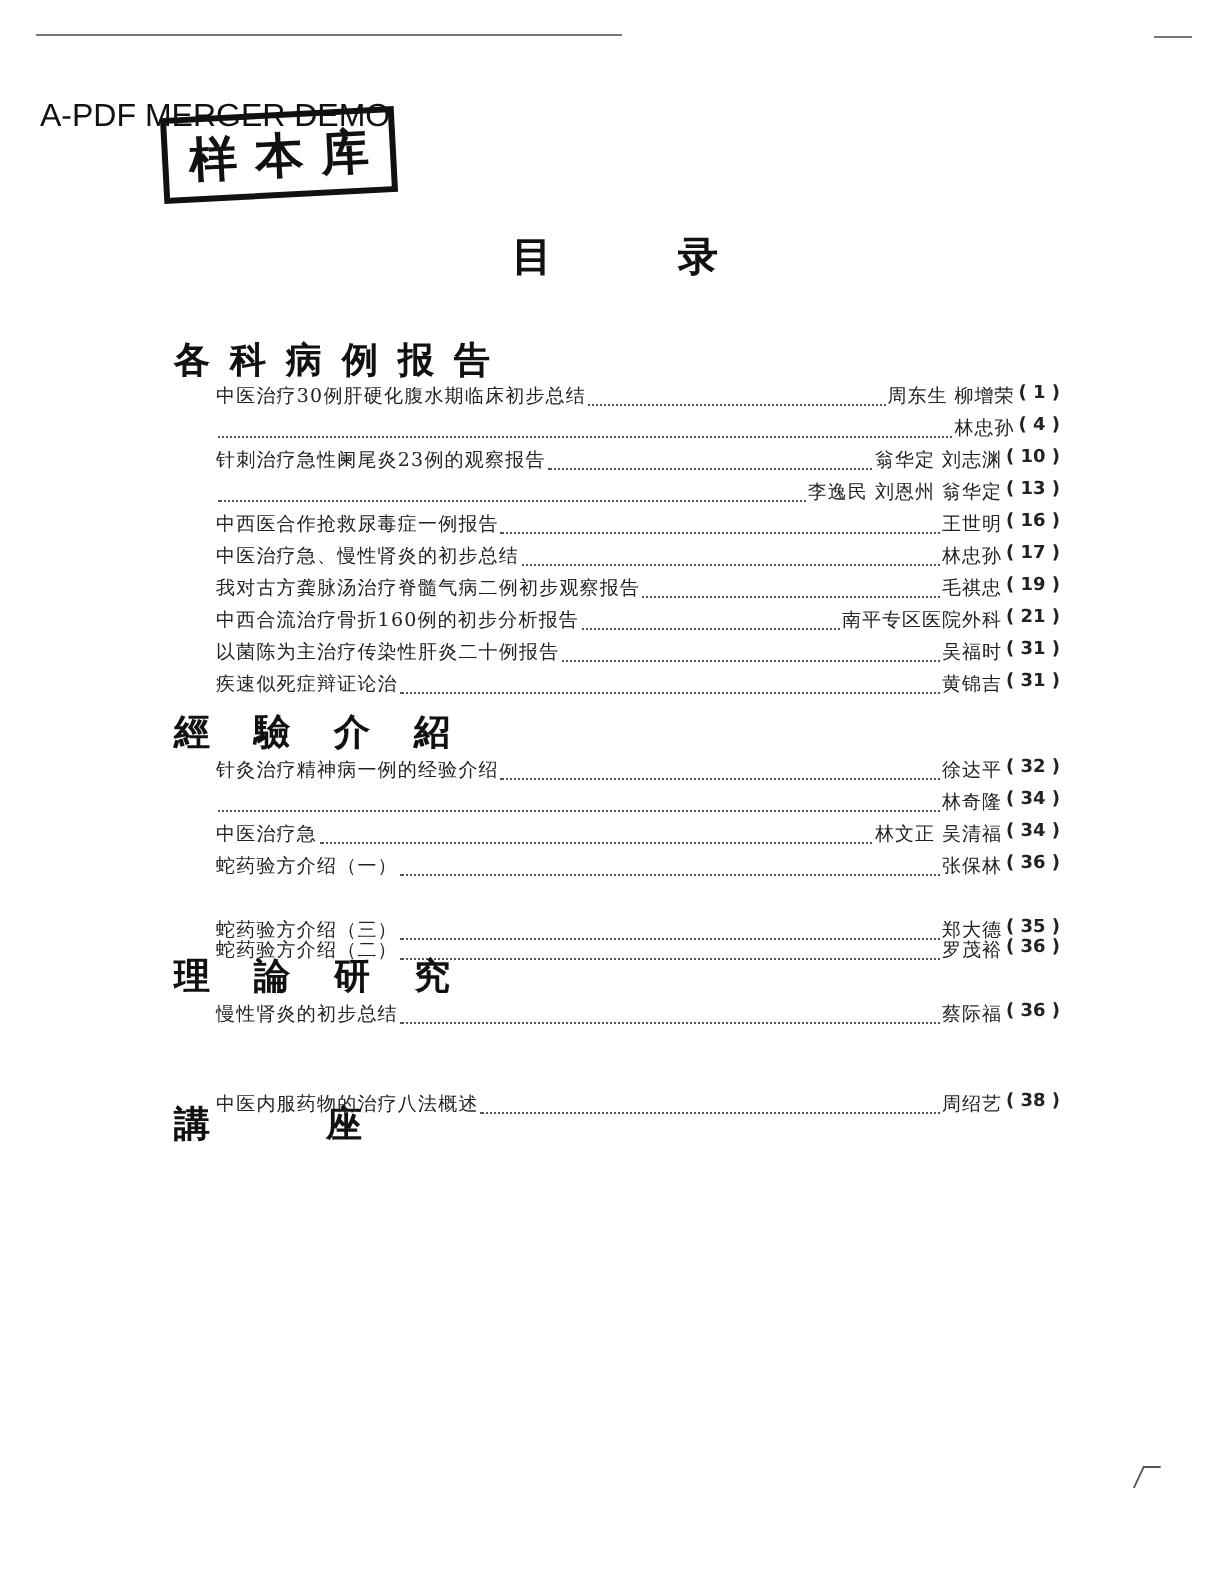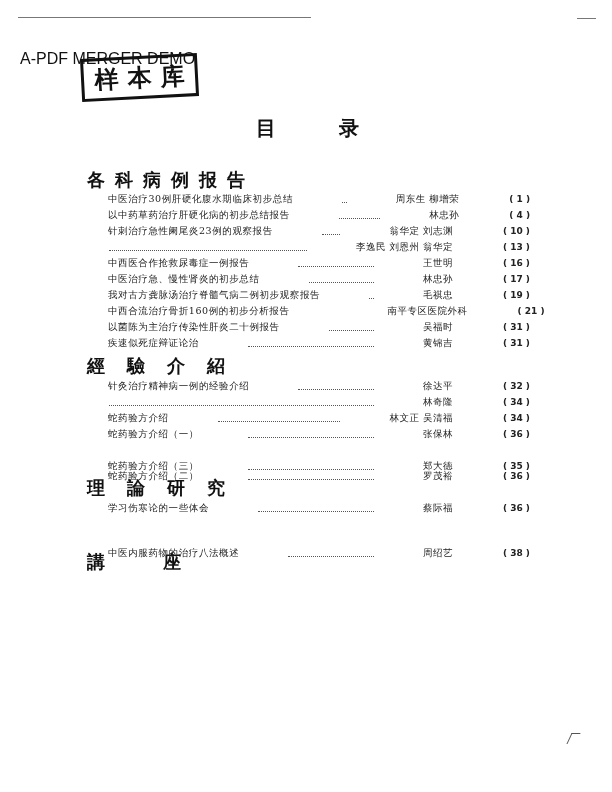--- a/index.html
+++ b/index.html
@@ -27,21 +27,21 @@
     .page-title .t1 { position: absolute; left: 256px; top: 0; }
     .page-title .t2 { position: absolute; left: 339px; top: 0; }
     .section-heading {
       position: absolute; left: 87px; font-size: 18px; font-weight: bold; color: #111;
       letter-spacing: 10px; white-space: nowrap;
     }
     .section-heading.wide { letter-spacing: 22px; }
     .section-heading.xwide { letter-spacing: 58px; }
     .entry {
       position: absolute; left: 108px; width: 422px; height: 14px;
-      display: flex; align-items: center; font-size: 9.5px; color: #222; white-space: nowrap; gap: 48px;
+      display: flex; align-items: flex-start; font-size: 9.5px; color: #222; white-space: nowrap;
     }
     .entry .title { flex: 0 0 auto; letter-spacing: 0.6px; }
     .entry .leader {
       flex: 1 1 auto; margin: 0 1px; border-bottom: 1px dotted #555; height: 8px; align-self: center;
       transform: translateY(-1px);
     }
     .entry .author { flex: 0 0 auto; letter-spacing: 0.5px; }
     .entry .page { flex: 0 0 auto; margin-left: 2px; font-family: "DejaVu Sans", sans-serif; font-weight: bold; font-size: 9px; }
     .mark {
       position: absolute; left: 569px; top: 733px; width: 8px; height: 10px;
@@ -69,21 +69,20 @@
 
 <div class="section-heading" style="top:168px">各科病例报告</div>
 
 <div class="entry" style="top:192px">
   <span class="title">中医治疗30例肝硬化腹水期临床初步总结</span>
   <span class="leader"></span>
   <span class="author">周东生  柳增荣</span>
   <span class="page">( 1 )</span>
 </div>
 <div class="entry" style="top:208px">
-  <span class="title">以中药草药治疗肝硬化病的初步总结报告</span>
   <span class="leader"></span>
   <span class="author">林忠孙</span>
   <span class="page">( 4 )</span>
 </div>
 <div class="entry" style="top:224px">
   <span class="title">针刺治疗急性阑尾炎23例的观察报告</span>
   <span class="leader"></span>
   <span class="author">翁华定  刘志渊</span>
   <span class="page">( 10 )</span>
 </div>
@@ -136,21 +135,21 @@
   <span class="leader"></span>
   <span class="author">徐达平</span>
   <span class="page">( 32 )</span>
 </div>
 <div class="entry" style="top:395px">
   <span class="leader"></span>
   <span class="author">林奇隆</span>
   <span class="page">( 34 )</span>
 </div>
 <div class="entry" style="top:411px">
-  <span class="title">蛇药验方介绍</span>
+  <span class="title">中医治疗急</span>
   <span class="leader"></span>
   <span class="author">林文正  吴清福</span>
   <span class="page">( 34 )</span>
 </div>
 <div class="entry" style="top:427px">
   <span class="title">蛇药验方介绍（一）</span>
   <span class="leader"></span>
   <span class="author">张保林</span>
   <span class="page">( 36 )</span>
 </div>
@@ -163,21 +162,21 @@
 <div class="entry" style="top:459px">
   <span class="title">蛇药验方介绍（三）</span>
   <span class="leader"></span>
   <span class="author">郑大德</span>
   <span class="page">( 35 )</span>
 </div>
 
 <div class="section-heading wide" style="top:476px">理論研究</div>
 
 <div class="entry" style="top:501px">
-  <span class="title">学习伤寒论的一些体会</span>
+  <span class="title">慢性肾炎的初步总结</span>
   <span class="leader"></span>
   <span class="author">蔡际福</span>
   <span class="page">( 36 )</span>
 </div>
 
 <div class="section-heading xwide" style="top:550px">講座</div>
 
 <div class="entry" style="top:546px">
   <span class="title">中医内服药物的治疗八法概述</span>
   <span class="leader"></span>

